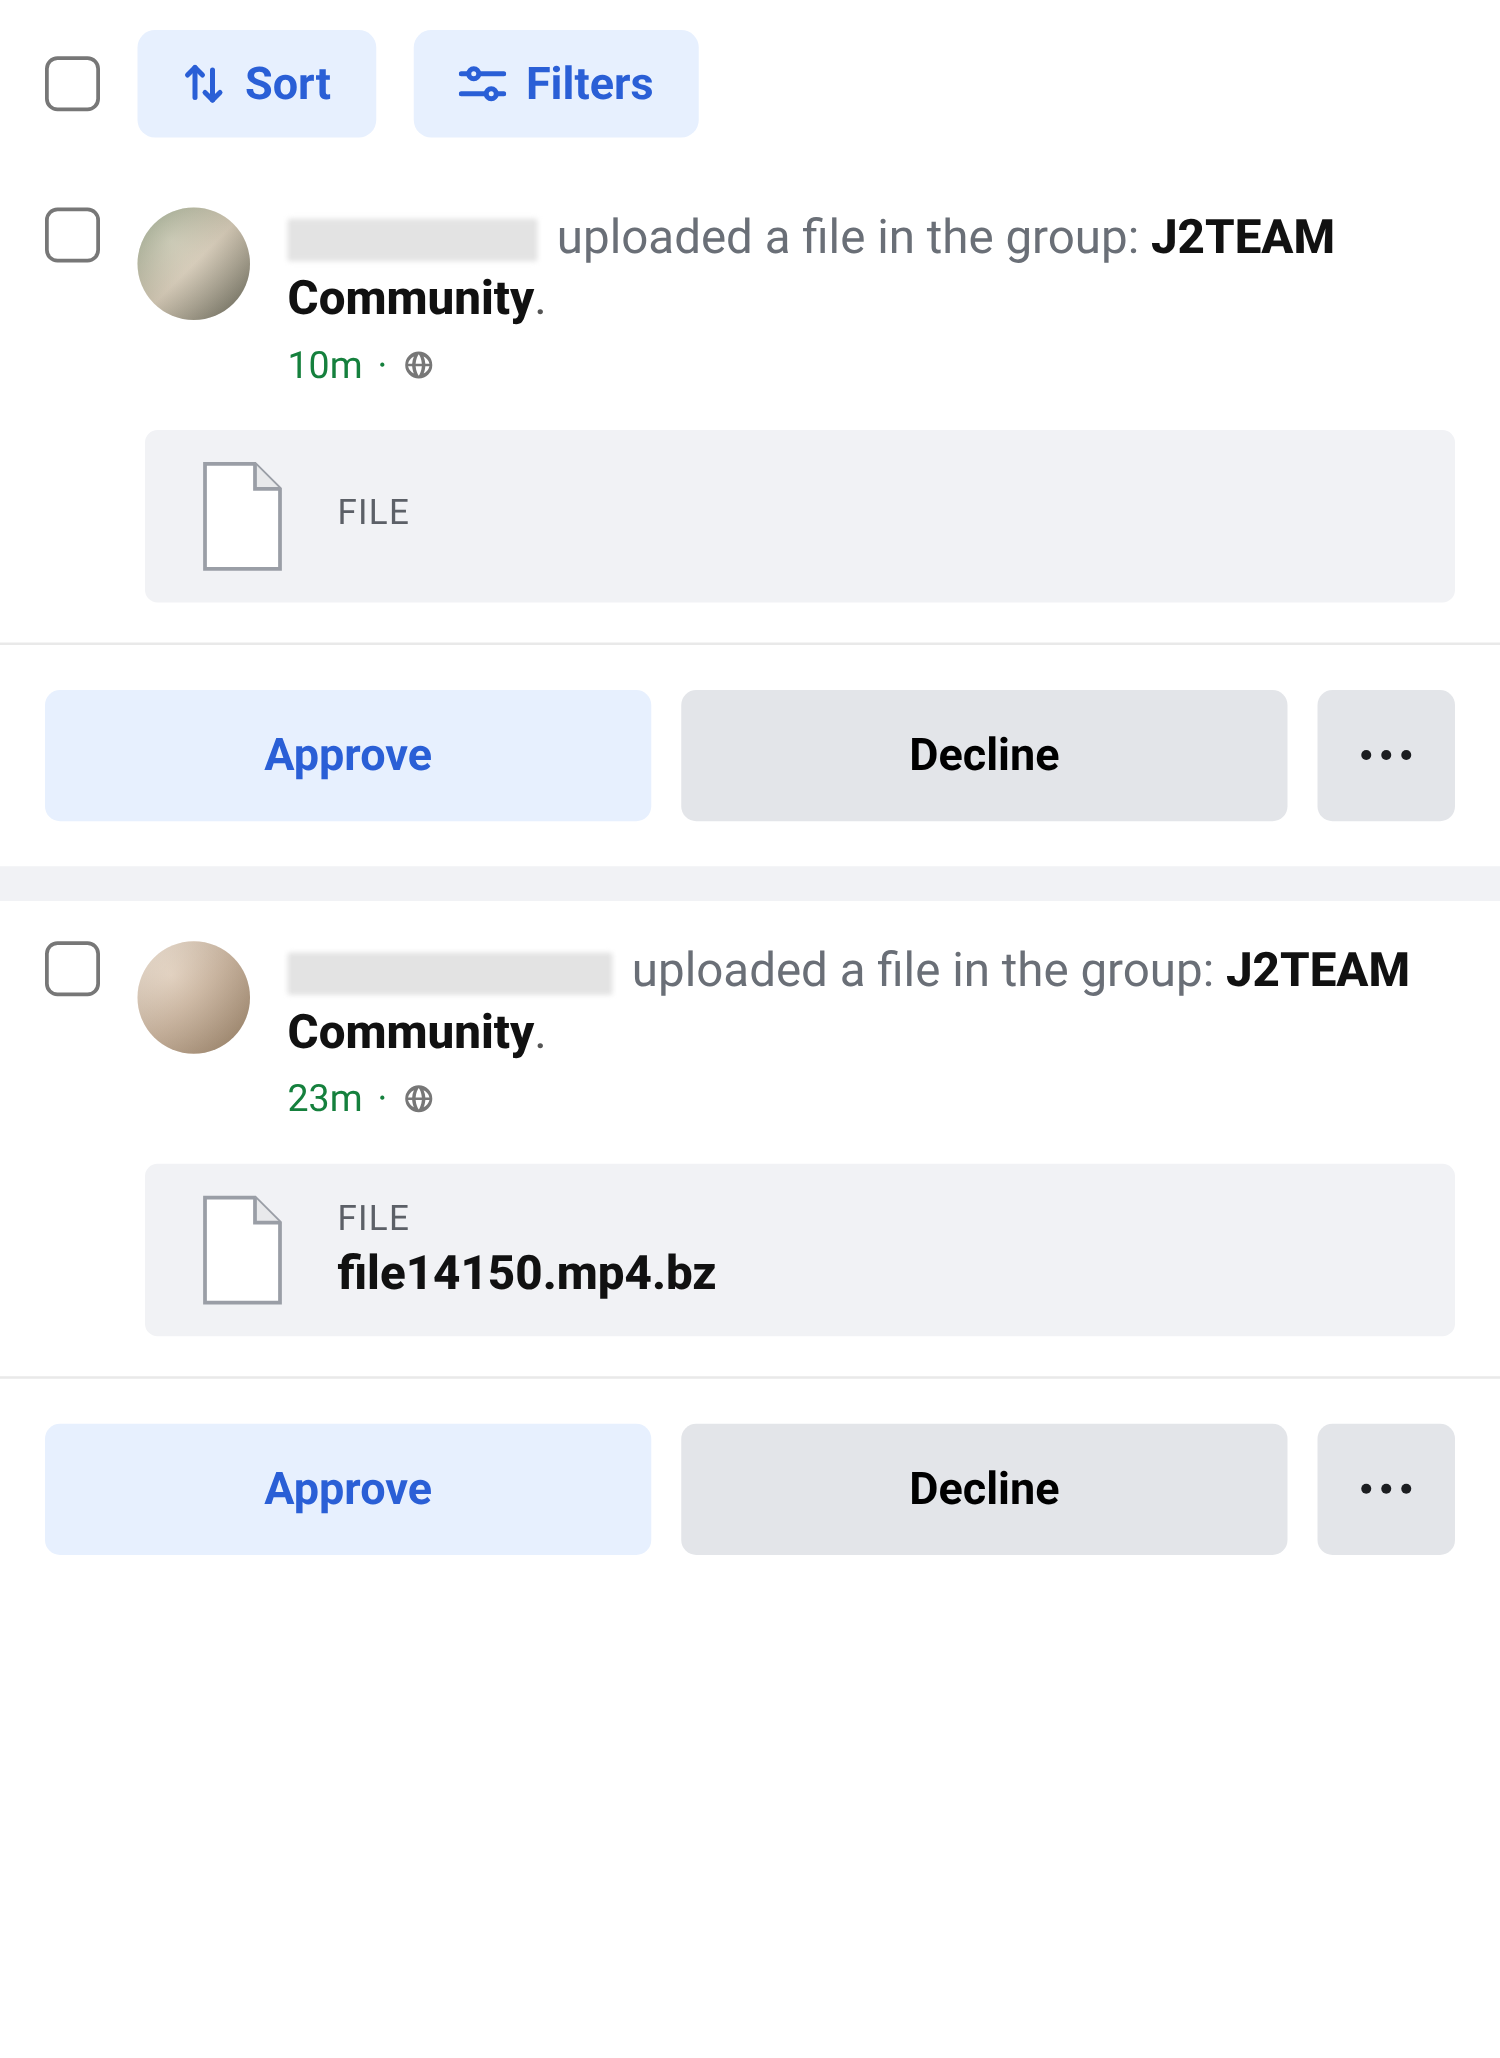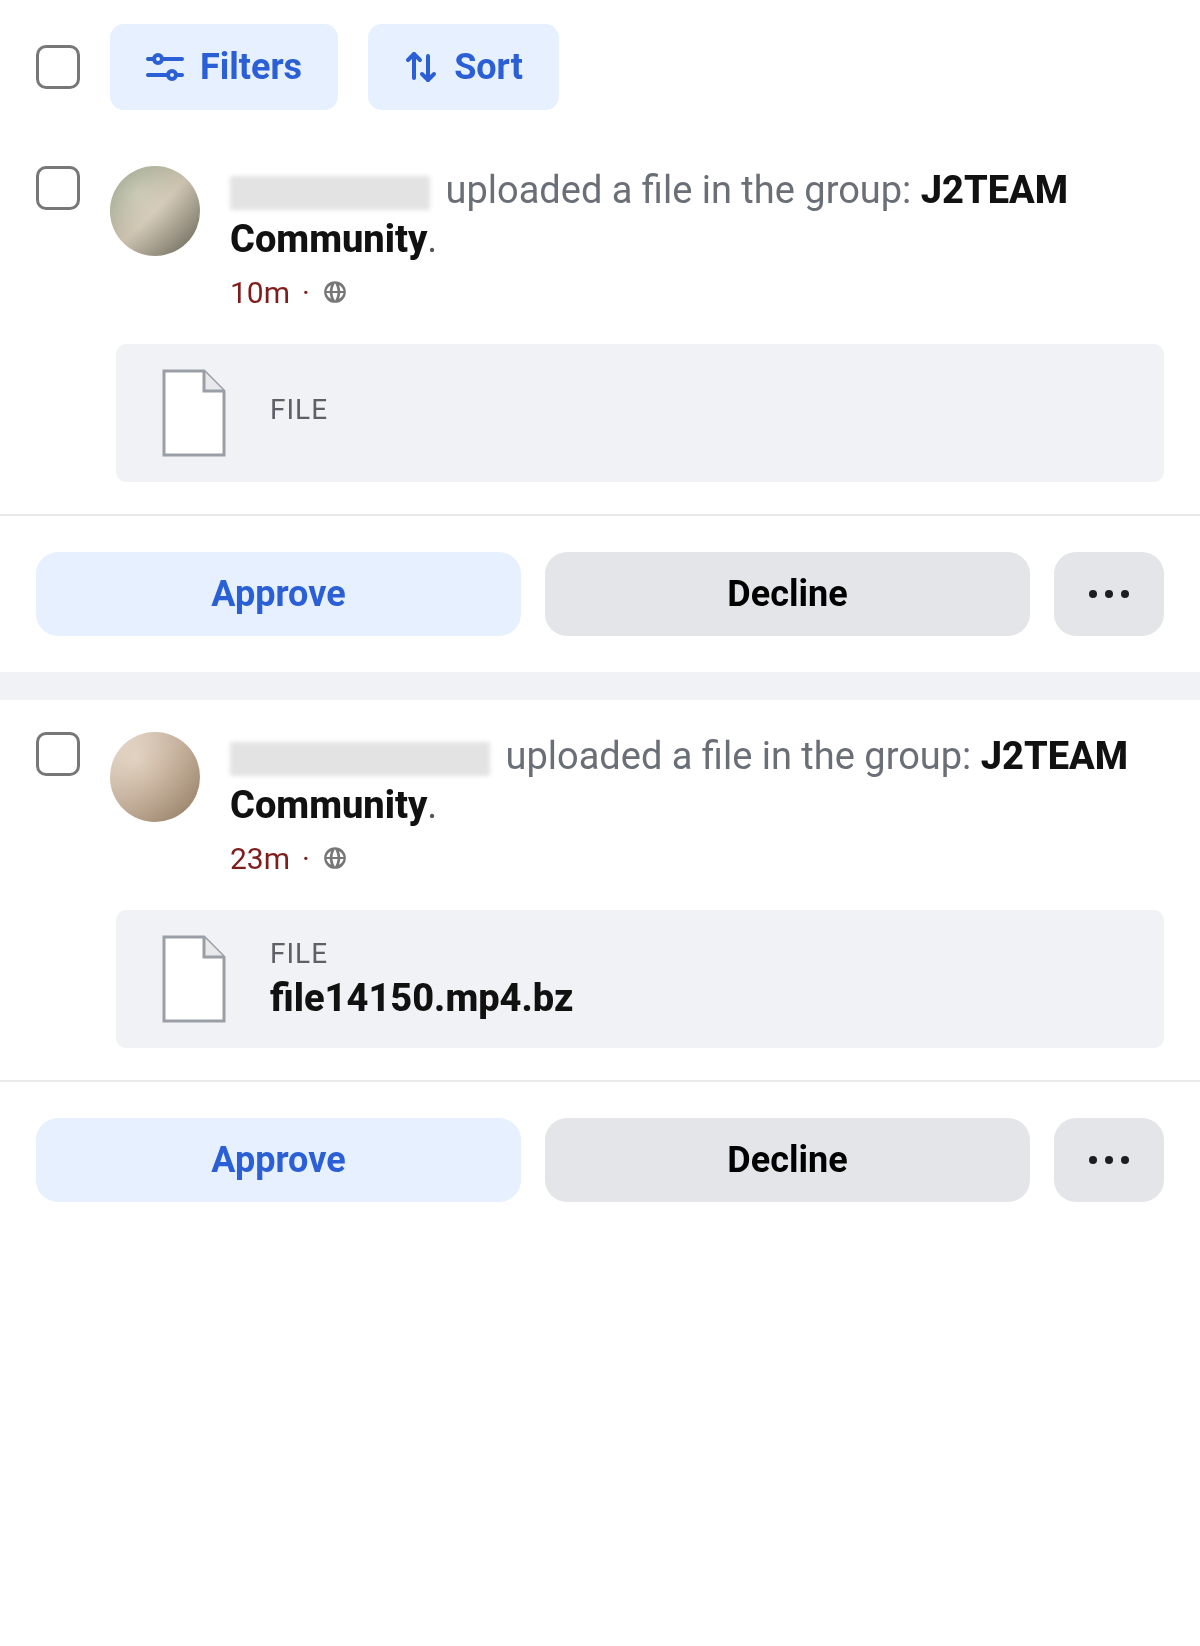--- a/index.html
+++ b/index.html
@@ -88,21 +88,21 @@
   .post-title .action-text { color: #6a6f77; margin-top: 16px; }
   .post-title .group-name {
     font-weight: 800;
     color: #111;
   }
 
   .meta {
     display: flex;
     align-items: center;
     gap: 10px;
-    color: #7f1d1d;
+    color: #15803d;
     font-size: 30px;
     margin-top: 10px;
   }
   .meta .dot { margin: 0 2px; }
 
   .file-card {
     margin: 22px 36px 32px 116px;
     background: #f1f2f5;
     border-radius: 10px;
     padding: 23px 42px;
@@ -134,22 +134,22 @@
     background: #f1f2f5;
   }
 
   .actions {
     display: flex;
     gap: 24px;
     padding: 36px 36px;
     align-items: center;
   }
   .btn {
-    height: 84px;
-    border-radius: 22px;
+    height: 105px;
+    border-radius: 12px;
     display: flex;
     align-items: center;
     justify-content: center;
     font-size: 36px;
     font-weight: 700;
     cursor: pointer;
   }
   .btn.approve {
     flex: 1;
     background: #e7f0fe;
@@ -173,43 +173,43 @@
   }
 
   
   .icon { display:inline-flex; align-items:center; justify-content:center; }
 </style>
 </head>
 <body>
 
 <div class="toolbar">
   <div class="checkbox"></div>
+
+  <div class="pill">
+    <span class="icon">
+      <svg width="34" height="34" viewBox="0 0 34 34" fill="none" stroke="#2a5fd6" stroke-width="4" stroke-linecap="round" stroke-linejoin="round">
+        <line x1="10" y1="4" x2="10" y2="28"></line>
+        <polyline points="4,10 10,4 16,10"></polyline>
+        <line x1="24" y1="6" x2="24" y2="30"></line>
+        <polyline points="18,24 24,30 30,24"></polyline>
+      </svg>
+    </span>
+    <span>Sort</span>
+  </div>
 
   <div class="pill">
     <span class="icon">
       <svg width="38" height="30" viewBox="0 0 38 30" fill="none" stroke="#2a5fd6" stroke-width="4" stroke-linecap="round">
         <line x1="2" y1="7" x2="36" y2="7"></line>
         <circle cx="12" cy="7" r="4" fill="#e7f0fe"></circle>
         <line x1="2" y1="23" x2="36" y2="23"></line>
         <circle cx="26" cy="23" r="4" fill="#e7f0fe"></circle>
       </svg>
     </span>
     <span>Filters</span>
-  </div>
-
-  <div class="pill">
-    <span class="icon">
-      <svg width="34" height="34" viewBox="0 0 34 34" fill="none" stroke="#2a5fd6" stroke-width="4" stroke-linecap="round" stroke-linejoin="round">
-        <line x1="10" y1="4" x2="10" y2="28"></line>
-        <polyline points="4,10 10,4 16,10"></polyline>
-        <line x1="24" y1="6" x2="24" y2="30"></line>
-        <polyline points="18,24 24,30 30,24"></polyline>
-      </svg>
-    </span>
-    <span>Sort</span>
   </div>
 </div>
 
 <div class="post">
   <div class="post-header">
     <div class="checkbox"></div>
     <div class="avatar"></div>
     <div class="post-title-wrap">
       <div class="post-title">
         <span class="redacted" style="width:200px"></span>

